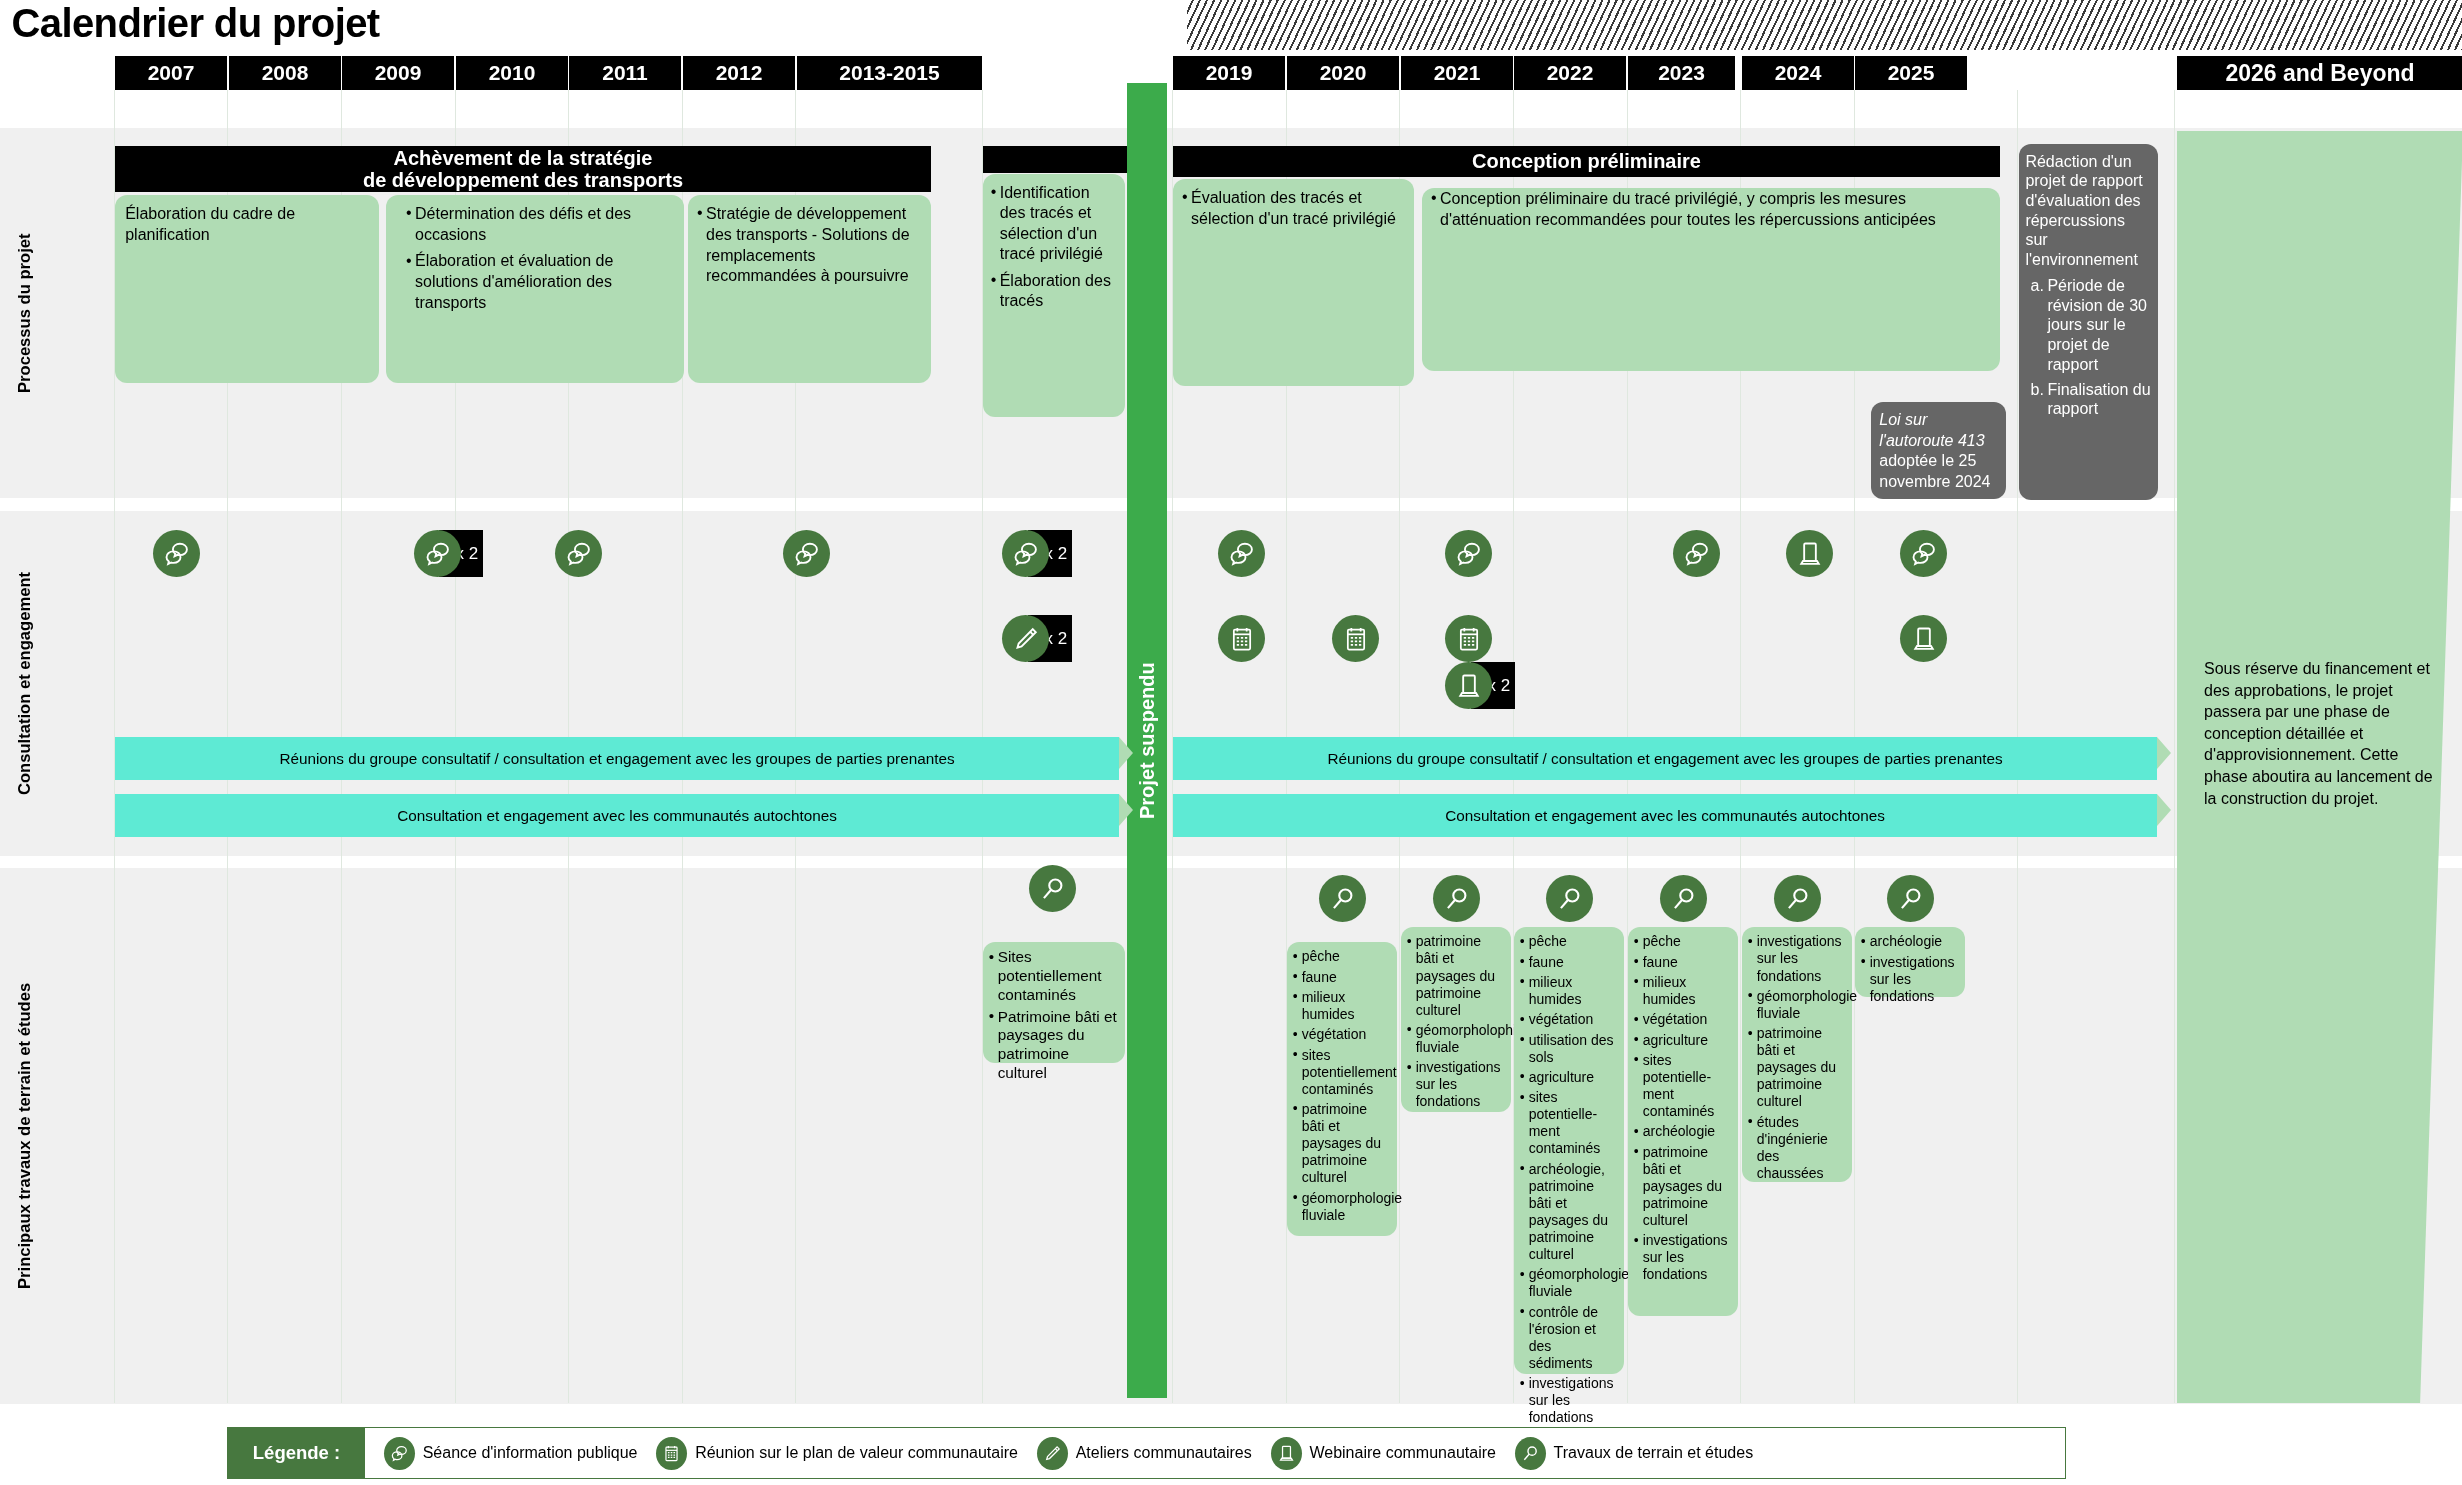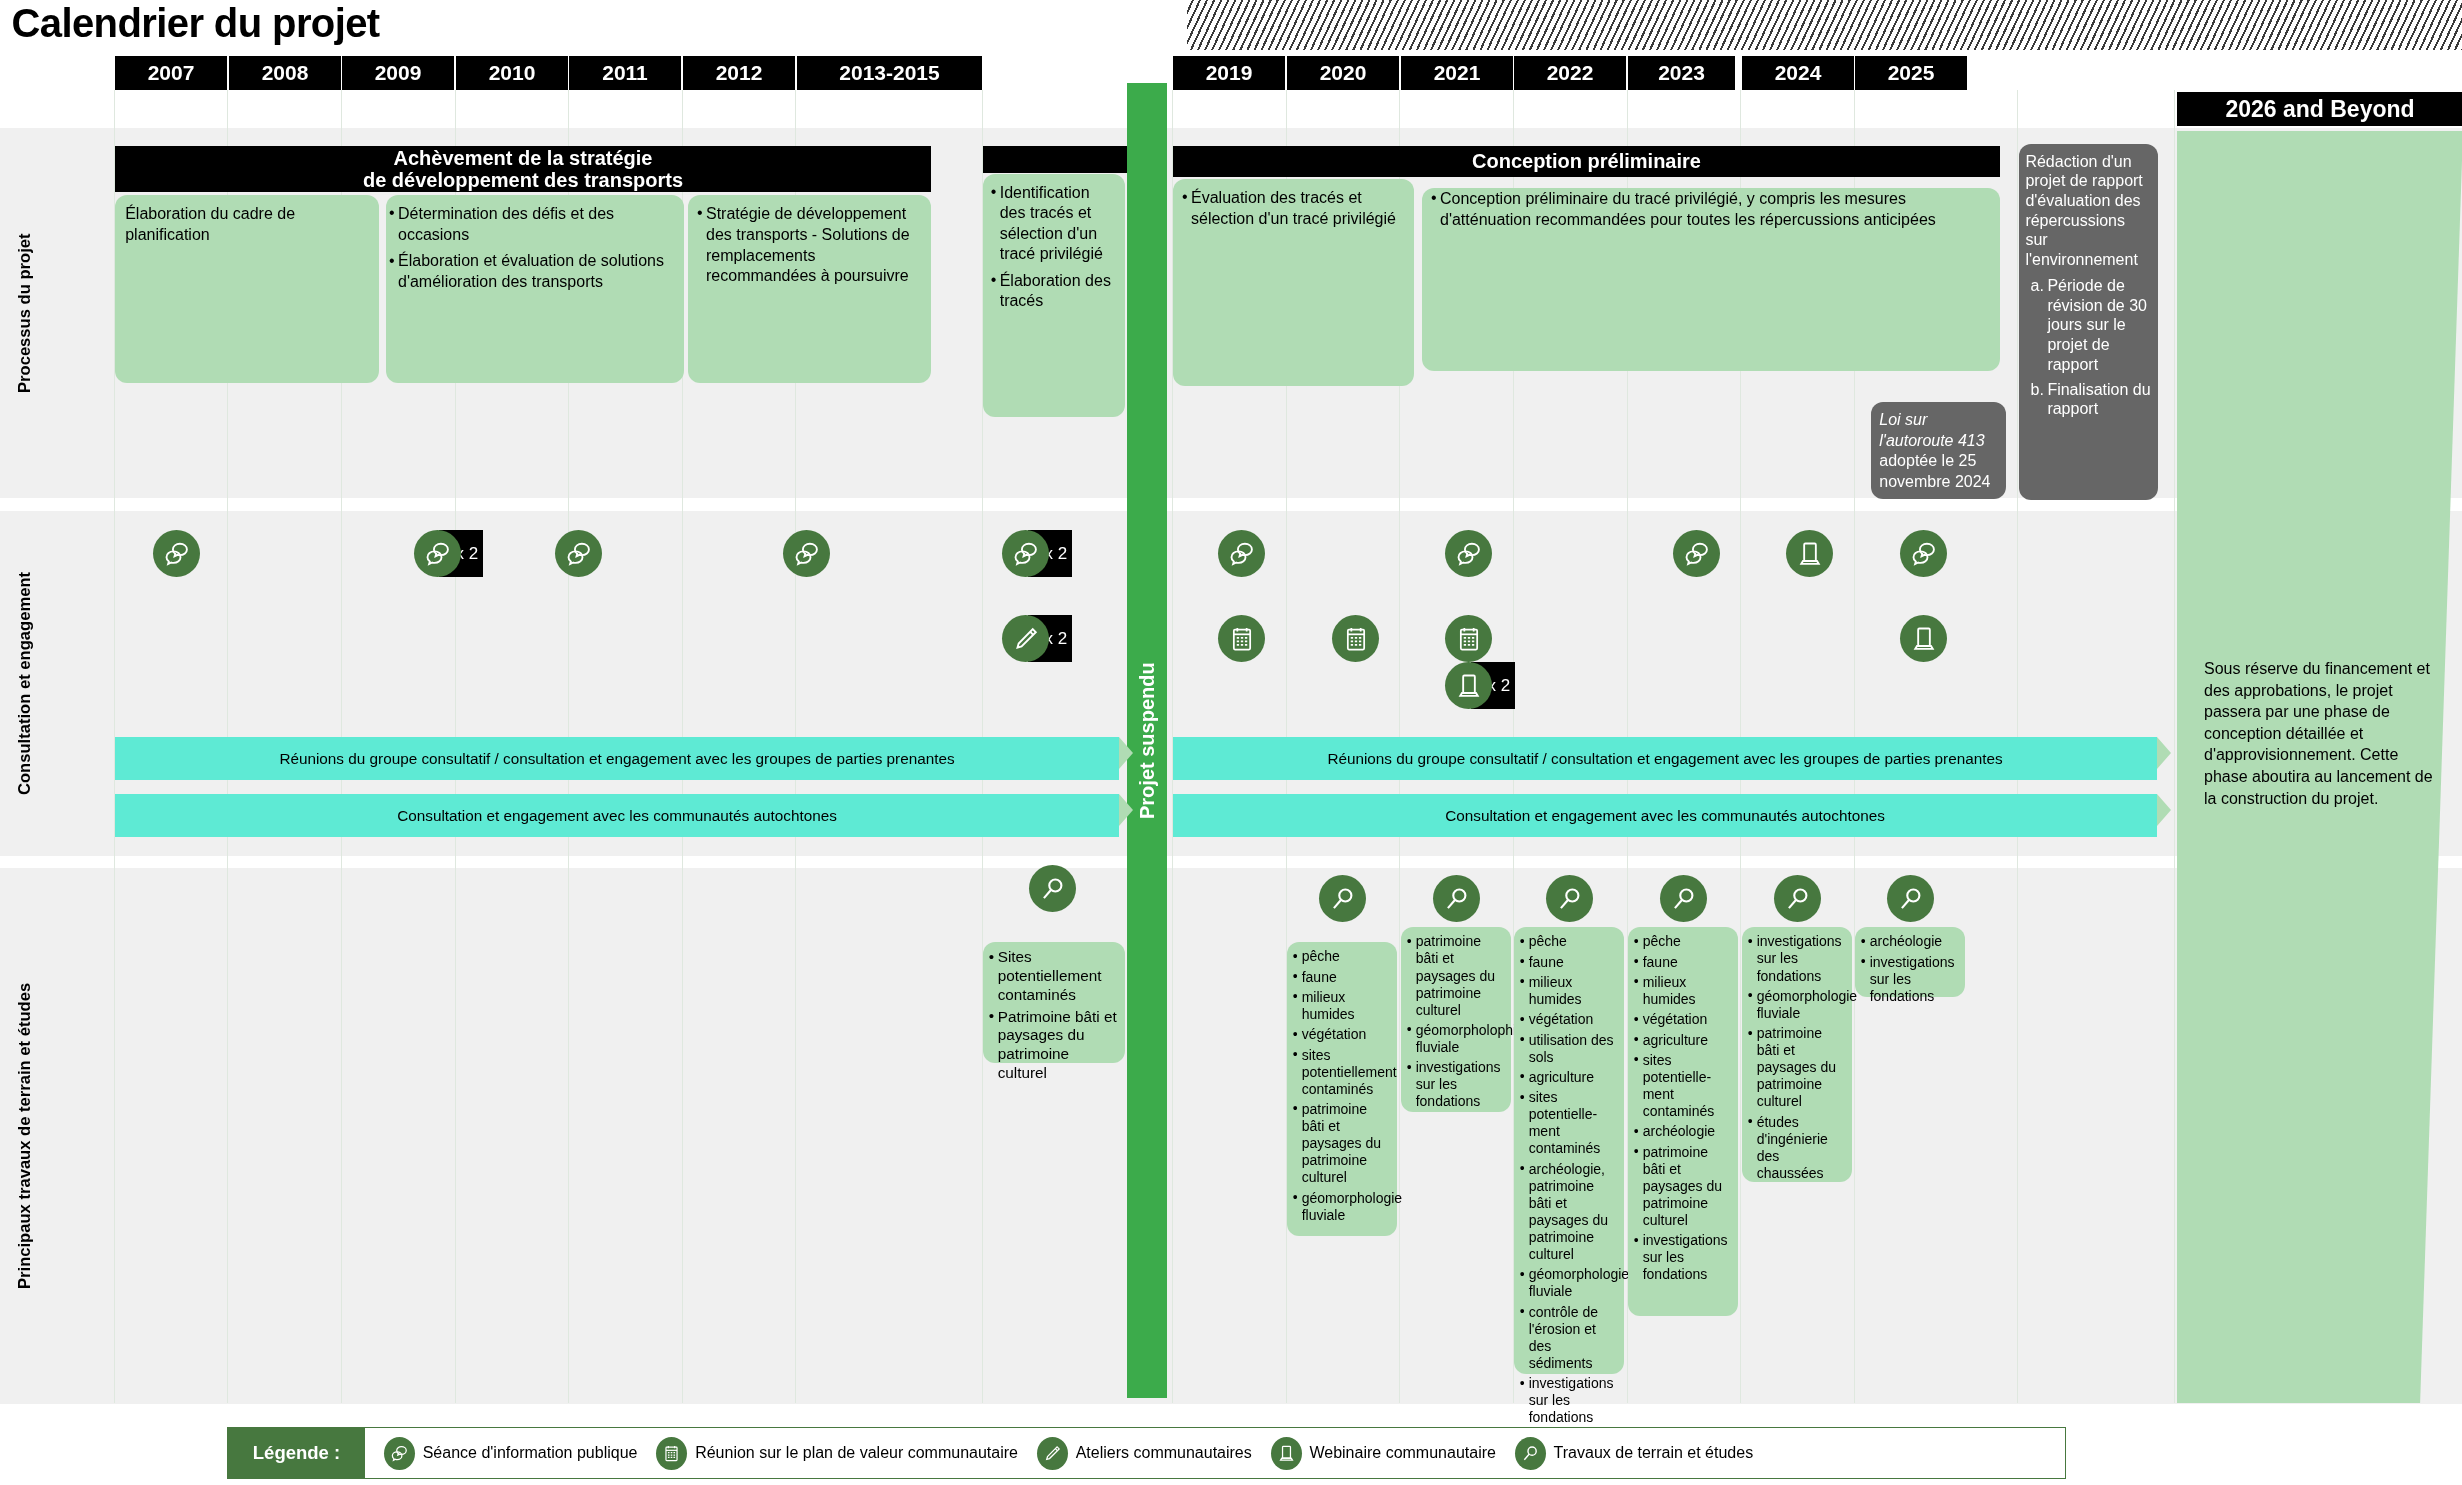--- a/index.html
+++ b/index.html
@@ -8,21 +8,21 @@
   
   #title{position:absolute;left:11.5px;top:1.3px;font-size:40px;font-weight:bold;letter-spacing:-0.6px;}
 
   
   #hatch{position:absolute;left:1187px;top:0px;width:1277px;height:50px;
      background:repeating-linear-gradient(115deg,#ffffff 0px,#ffffff 4.5px,#3a3a3a 4.5px,#3a3a3a 6.4px);}
 
   
   .yearbox{position:absolute;background:#000;color:#fff;font-size:21px;font-weight:bold;
       display:flex;align-items:center;justify-content:center;height:34px;top:56px;}
-  #yr-beyond{font-size:23px;margin-top:36px;}
+  #yr-beyond{font-size:23px;}
 
   
   .band{position:absolute;background:#f0f0f0;}
   .colline{position:absolute;width:1.3px;background:#dfe8df;}
 
   
   .blk{position:absolute;box-sizing:border-box;border-radius:12px;}
   .green{background:#b0dcb4;}
   .grey{background:#666666;color:#fff;}
   .blkhdr{position:absolute;background:#000;color:#fff;font-weight:bold;display:flex;
@@ -133,21 +133,21 @@
   <div>
     <div>Achèvement de la stratégie</div>
     <div>de développement des transports</div>
   </div>
 </div>
 
 <div class="blk green" style="left:115px;top:195px;width:264px;height:188px;padding:9px 10.2px;font-size:16px;line-height:1.3;">
   <div>Élaboration du cadre de planification</div>
 </div>
 
-<div class="blk green" style="left:386px;top:195px;width:298px;height:188px;padding:9px 3px;font-size:16px;line-height:1.3;">
+<div class="blk green" style="left:386px;top:195px;width:298px;height:188px;padding:9px 20px;font-size:16px;line-height:1.3;">
   <ul class="b">
       <li>Détermination des défis et des occasions</li>
       <li>Élaboration et évaluation de solutions d'amélioration des transports</li>
     </ul>
 </div>
 
 <div class="blk green" style="left:688px;top:195px;width:243px;height:188px;padding:9px 9px;font-size:16px;line-height:1.3;">
   <ul class="b">
       <li>Stratégie de développement des transports - Solutions de remplacements recommandées à poursuivre</li>
     </ul>

